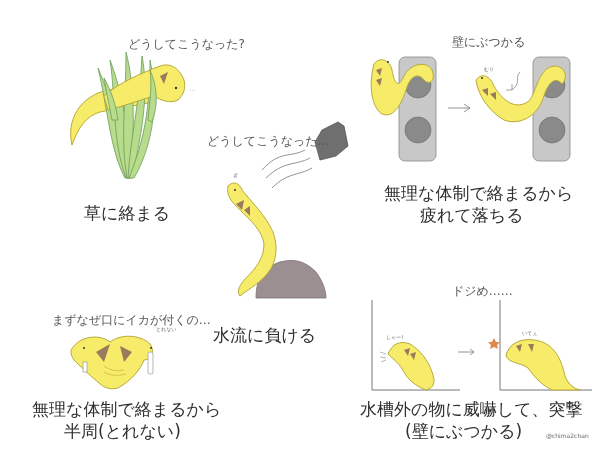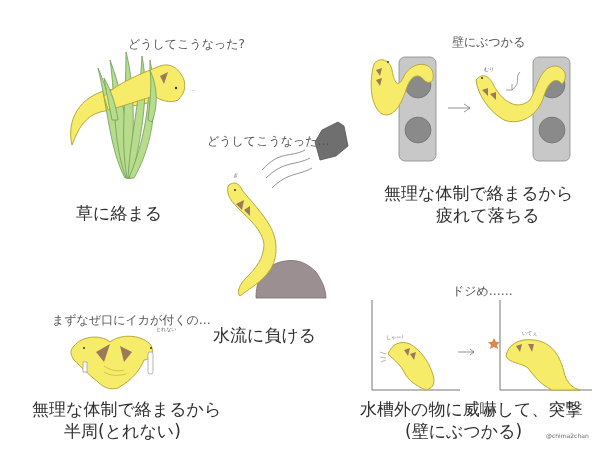--- a/index.html
+++ b/index.html
@@ -103,30 +103,30 @@
     <polygon points="492,342 494,338 496,342 500,342 497,345 498,349 494,347 490,349 491,345 488,342" fill="#e0884a"></polygon>
 
     <path d="M506 356 C508 344 520 338 534 340 C552 342 560 356 564 372 C566 382 572 388 580 390 L552 390 C540 384 534 376 528 368 C520 362 510 364 506 356 Z" fill="#f7ec6a" stroke="#b8a93a" stroke-width="1"></path>
     <path d="M516 346 L522 344 L520 352 Z" fill="#9a7a5a"></path>
     <path d="M528 344 L534 344 L532 352 Z" fill="#9a7a5a"></path>
   </g>
 </svg>
 
 <div class="note" style="left:128px; top:36px;">どうしてこうなった?</div>
 <div class="tiny" style="left:190px; top:86px;">…</div>
-<div class="caption" style="left:76px; top:202px;">草に絡まる</div>
+<div class="caption" style="left:84px; top:202px;">草に絡まる</div>
 
 <div class="note" style="left:207px; top:133px;">どうしてこうなった…</div>
 <div class="tiny" style="left:233px; top:172px;">ぎ</div>
 <div class="caption" style="left:213px; top:312px;margin-top:12px;">水流に負ける</div>
 
 <div class="note" style="left:452px; top:34px;">壁にぶつかる</div>
 <div class="tiny" style="left:484px; top:66px;">むり</div>
 <div class="caption" style="left:384px; top:182px;">無理な体制で絡まるから</div>
-<div class="caption" style="left:420px; top:204px;margin-left:16px;">疲れて落ちる</div>
+<div class="caption" style="left:420px; top:204px;">疲れて落ちる</div>
 
 <div class="note" style="left:52px; top:312px;">まずなぜ口にイカが付くの…</div>
 <div class="tiny" style="left:156px; top:326px;">とれない</div>
 <div class="caption" style="left:32px; top:398px;">無理な体制で絡まるから</div>
 <div class="caption" style="left:64px; top:420px;">半周(とれない)</div>
 
 <div class="note" style="left:452px; top:283px;">ドジめ……</div>
 <div class="tiny" style="left:386px; top:334px;">しゃー!</div>
 <div class="tiny" style="left:522px; top:330px;">いてぇ</div>
 <div class="caption" style="left:360px; top:398px;">水槽外の物に威嚇して、突撃</div>

